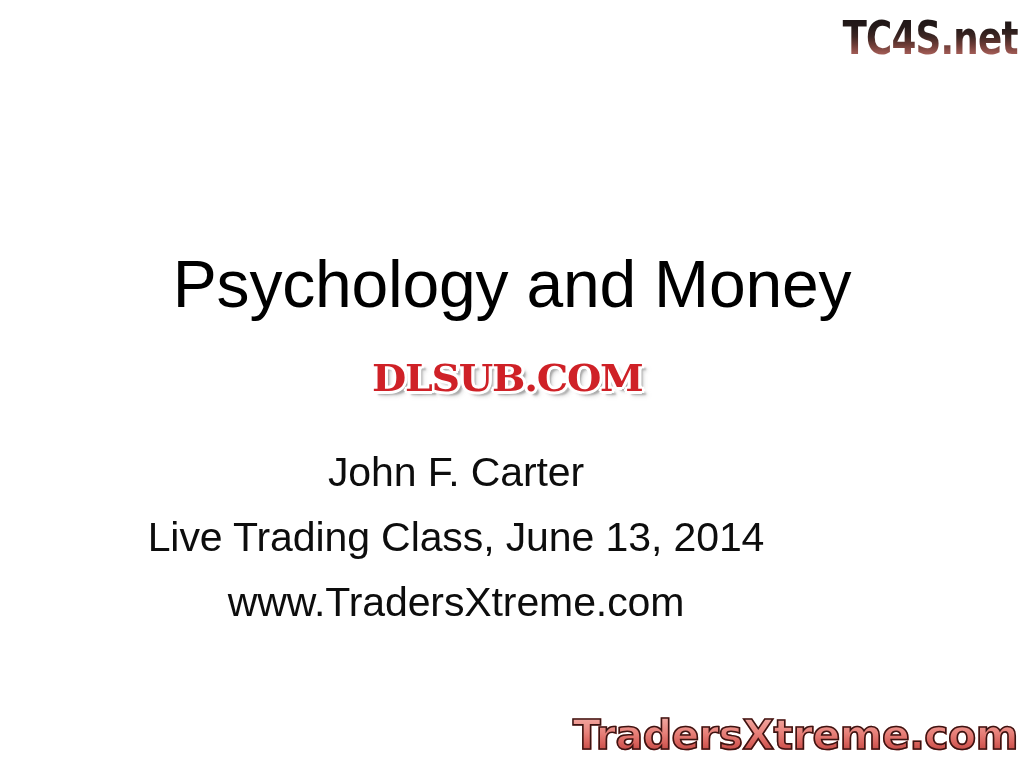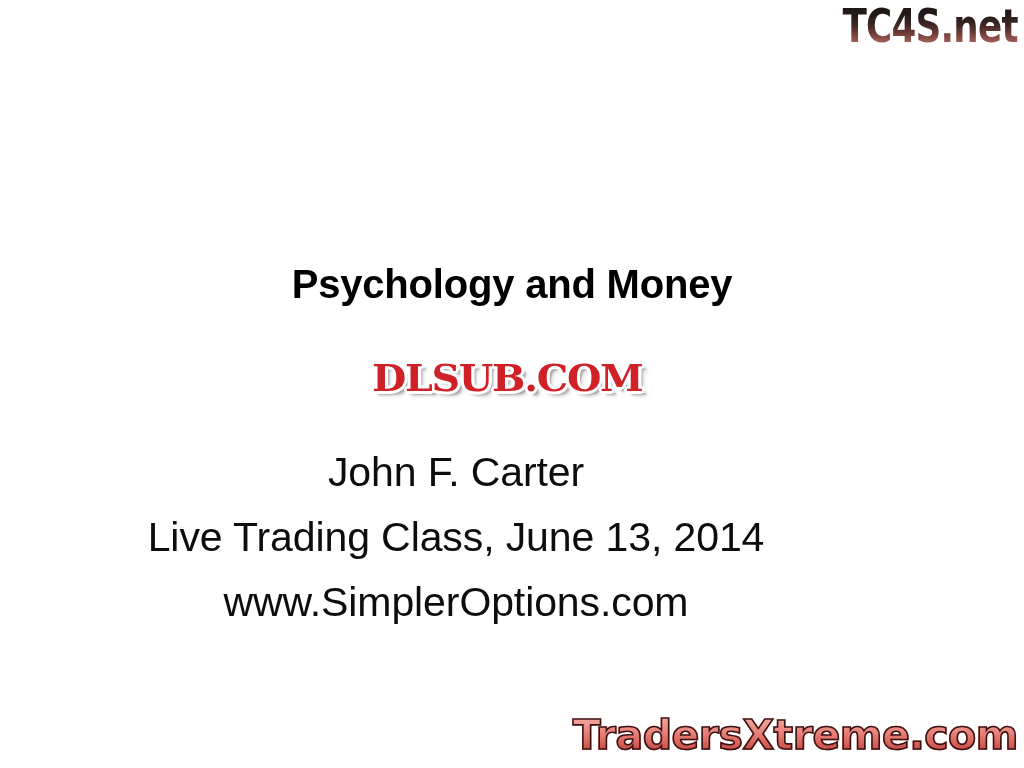--- a/index.html
+++ b/index.html
@@ -23,22 +23,22 @@
   #title-block {
     position: absolute;
     left: 0;
     top: 247px;
     width: 1024px;
     text-align: center;
   }
   .title-line {
     display: block;
     font-family: "Liberation Sans", "DejaVu Sans", sans-serif;
-    font-size: 40px;
-    font-weight: 700;
+    font-size: 66px;
+    font-weight: 400;
     line-height: 74px;
     color: #000000;
     letter-spacing: -0.2px;
     white-space: nowrap;
   }
 
   
   #subtitle-block {
     position: absolute;
     left: 0;
@@ -54,21 +54,21 @@
     line-height: 65px;
     color: #0d0d0d;
     letter-spacing: -0.1px;
     white-space: nowrap;
   }
 
   
   #wm-tc4s {
     position: absolute;
     right: 6px;
-    top: 2px;
+    top: 14px;
     line-height: 1;
     pointer-events: none;
   }
   #wm-tc4s .wm-text {
     display: block;
     font-family: "DejaVu Sans", sans-serif;
     font-size: 47px;
     font-weight: 700;
     letter-spacing: -1px;
     transform: scaleX(0.76);
@@ -169,21 +169,21 @@
 
 <div id="slide">
 
   <div id="title-block">
     <span class="title-line">Psychology and Money</span>
   </div>
 
   <div id="subtitle-block">
     <span class="subtitle-line">John F. Carter</span>
     <span class="subtitle-line">Live Trading Class, June 13, 2014</span>
-    <span class="subtitle-line">www.SimplerOptions.com</span>
+    <span class="subtitle-line">www.TradersXtreme.com</span>
   </div>
 
   <div id="wm-tc4s">
     <span class="wm-text">TC4S.net</span>
   </div>
 
   <div id="wm-dlsub">
     <span class="wm-text">DLSUB.COM</span>
   </div>
 

